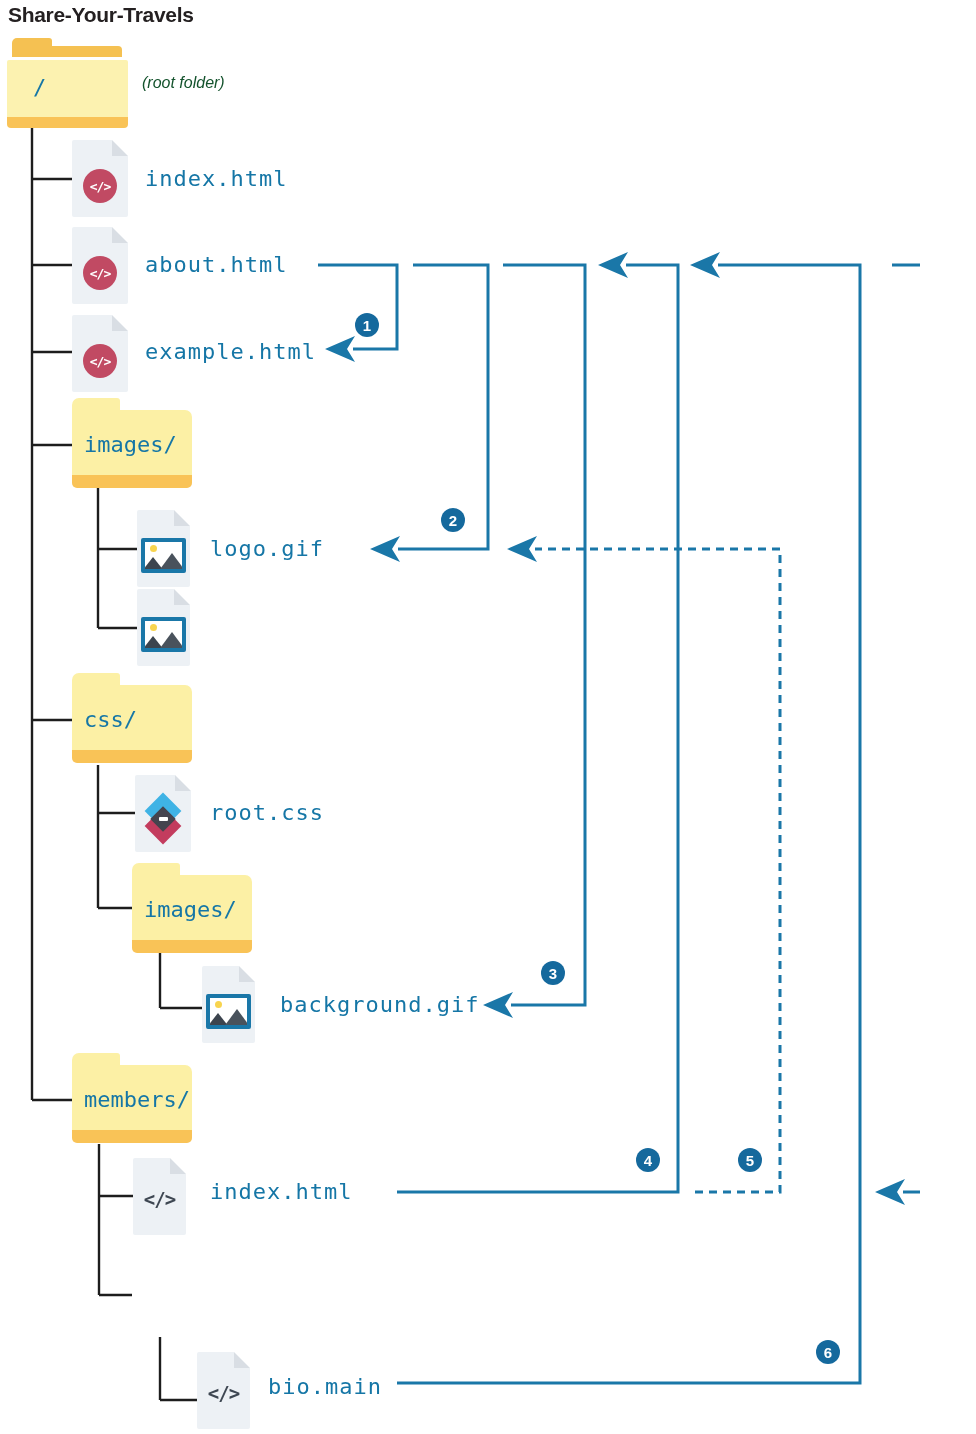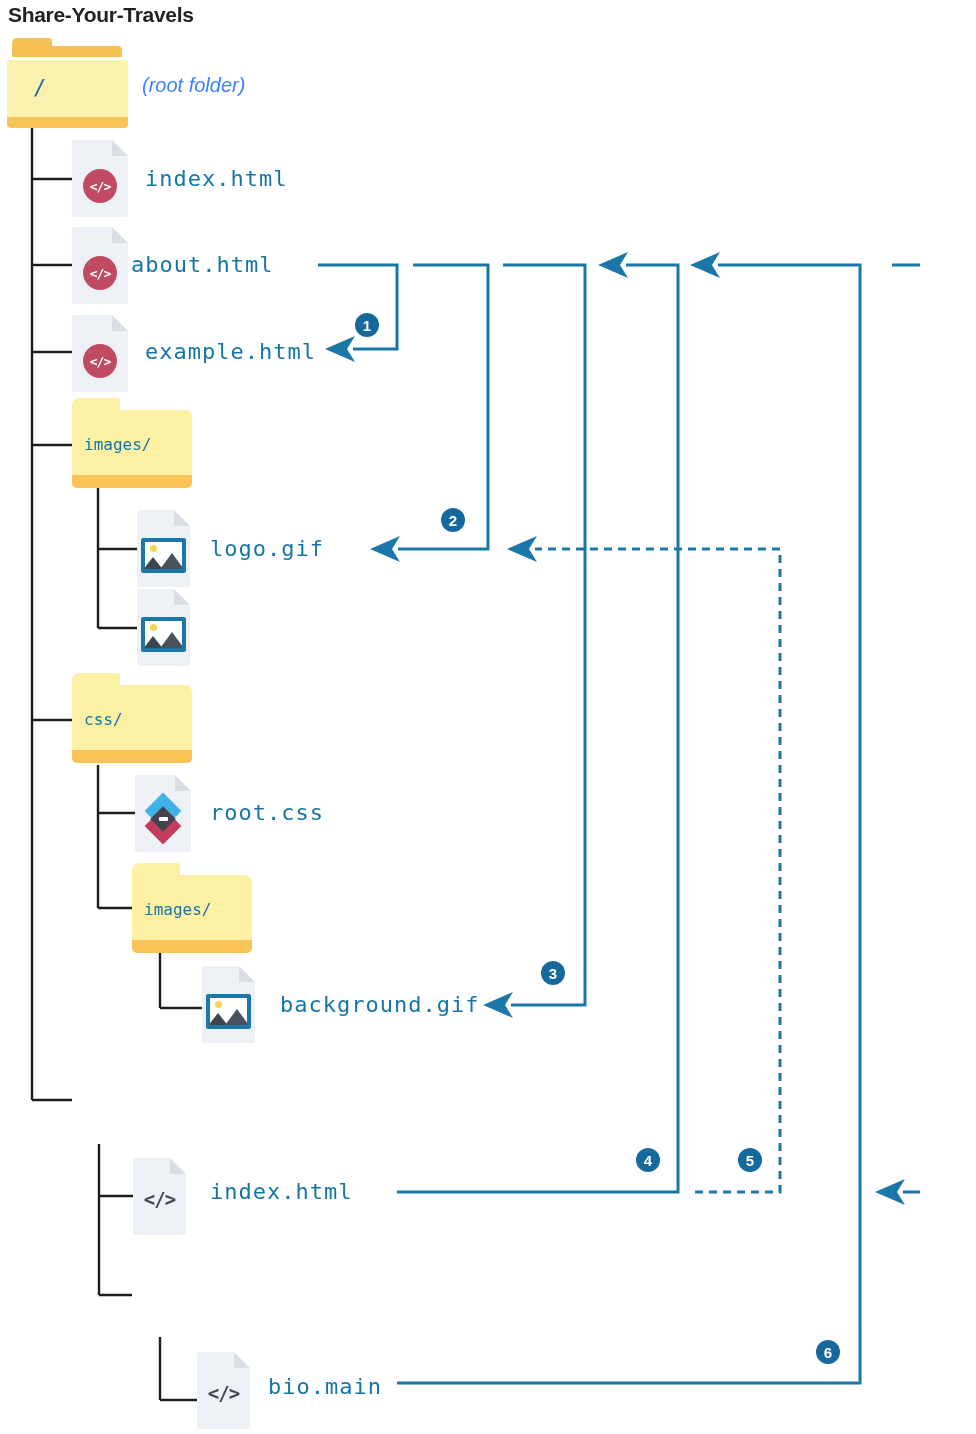--- a/index.html
+++ b/index.html
@@ -1,32 +1,32 @@
 <!DOCTYPE html>
 <html style="--accent: #1a77a8; --filename-blue: #1576a6; --folder-yellow: #fcf0a5; --folder-bar: #f9c357; --root-tab: #f5c152; --page-gray: #edf1f5; --page-fold: #d9dee4; --badge-red: #c14a63; --badge-blue: #15699d; --title-dark: #242021;"><head>
 <meta charset="utf-8">
 <style>
   html,body{margin:0;padding:0;background:#fff;}
   .stage{position:relative;width:920px;height:1434px;background:#ffffff;overflow:hidden;
          font-family:"Liberation Sans",sans-serif;}
   svg.wires{position:absolute;left:0;top:0;z-index:1;pointer-events:none;}
   .title{position:absolute;left:8px;top:3px;z-index:3;font-size:21px;font-weight:bold;
          letter-spacing:-0.3px;color:var(--title-dark,#242021);}
-  .rootnote{position:absolute;left:142px;top:74px;z-index:3;font-size:20px;font-style:italic;
-         color:#3b82f6;}
+  .rootnote{position:absolute;left:142px;top:74px;z-index:3;font-size:16px;font-style:italic;
+         color:#14532d;}
   
   .folder{position:absolute;width:120px;height:90px;z-index:2;}
   .folder .tab{position:absolute;left:0;top:0;width:48px;height:20px;
         background:var(--folder-yellow,#fcf0a5);border-radius:7px 3px 0 0;}
   .folder .fbody{position:absolute;left:0;top:12px;width:120px;height:66px;
         background:var(--folder-yellow,#fcf0a5);border-radius:0 7px 0 0;}
   .folder .fbar{position:absolute;left:0;top:77px;width:120px;height:13px;
         background:var(--folder-bar,#f9c357);border-radius:0 0 5px 5px;}
   .flabel{position:absolute;left:12px;top:33px;width:108px;font-family:"DejaVu Sans Mono",monospace;
-        font-size:16px;line-height:28px;color:var(--filename-blue,#1576a6);}
+        font-size:22px;line-height:28px;color:var(--filename-blue,#1576a6);}
   
   .rootfolder{position:absolute;left:7px;top:38px;width:121px;height:90px;z-index:2;}
   .rootfolder .rtab{position:absolute;left:5px;top:0;width:40px;height:14px;
         background:var(--root-tab,#f5c152);border-radius:5px 3px 0 0;}
   .rootfolder .rstrip{position:absolute;left:5px;top:8px;width:110px;height:11px;
         background:var(--root-tab,#f5c152);border-radius:0 4px 0 0;}
   .rootfolder .rbody{position:absolute;left:0;top:22px;width:121px;height:57px;
         background:#fcf2b0;border-radius:2px 2px 0 0;}
   .rootfolder .rbar{position:absolute;left:0;top:79px;width:121px;height:11px;
         background:var(--folder-bar,#f9c357);border-radius:0 0 4px 4px;}
@@ -132,20 +132,26 @@
     <div class="fbody"></div>
     <div class="fbar"></div>
     <span class="flabel">css/</span>
   </div>
   <div class="folder" style="left:132px;top:863px">
     <div class="tab"></div>
     <div class="fbody"></div>
     <div class="fbar"></div>
     <span class="flabel">images/</span>
   </div>
+  <div class="folder" style="left:72px;top:1053px">
+    <div class="tab"></div>
+    <div class="fbody"></div>
+    <div class="fbar"></div>
+    <span class="flabel">members/</span>
+  </div>
 
   <div class="file w56" style="left:72px;top:140px">
     <div class="page"></div>
       <div class="fold"></div>
     <div class="hbadge">&lt;/&gt;</div>
   </div>
   <div class="file w56" style="left:72px;top:227px">
     <div class="page"></div>
       <div class="fold"></div>
     <div class="hbadge">&lt;/&gt;</div>
@@ -195,21 +201,21 @@
       <div class="fold"></div>
     <div class="codeglyph">&lt;/&gt;</div>
   </div>
   <div class="file w53" style="left:197px;top:1352px">
     <div class="page"></div>
       <div class="fold"></div>
     <div class="codeglyph">&lt;/&gt;</div>
   </div>
 
   <span class="fname" style="left:145px;top:165px">index.html</span>
-  <span class="fname" style="left:131px;top:251px">about.html</span>
+  <span class="fname" style="left:145px;top:251px">about.html</span>
   <span class="fname" style="left:145px;top:338px">example.html</span>
   <span class="fname" style="left:210px;top:535px">logo.gif</span>
   <span class="fname" style="left:210px;top:799px">root.css</span>
   <span class="fname" style="left:280px;top:991px">background.gif</span>
   <span class="fname" style="left:210px;top:1178px">index.html</span>
   <span class="fname" style="left:268px;top:1373px">bio.main</span>
 <div class="refbadge" style="left: 367px; top: 325px;">1</div>
     <div class="refbadge" style="left: 453px; top: 520px;">2</div>
     <div class="refbadge" style="left: 553px; top: 973px;">3</div>
     <div class="refbadge" style="left: 648px; top: 1160px;">4</div>

